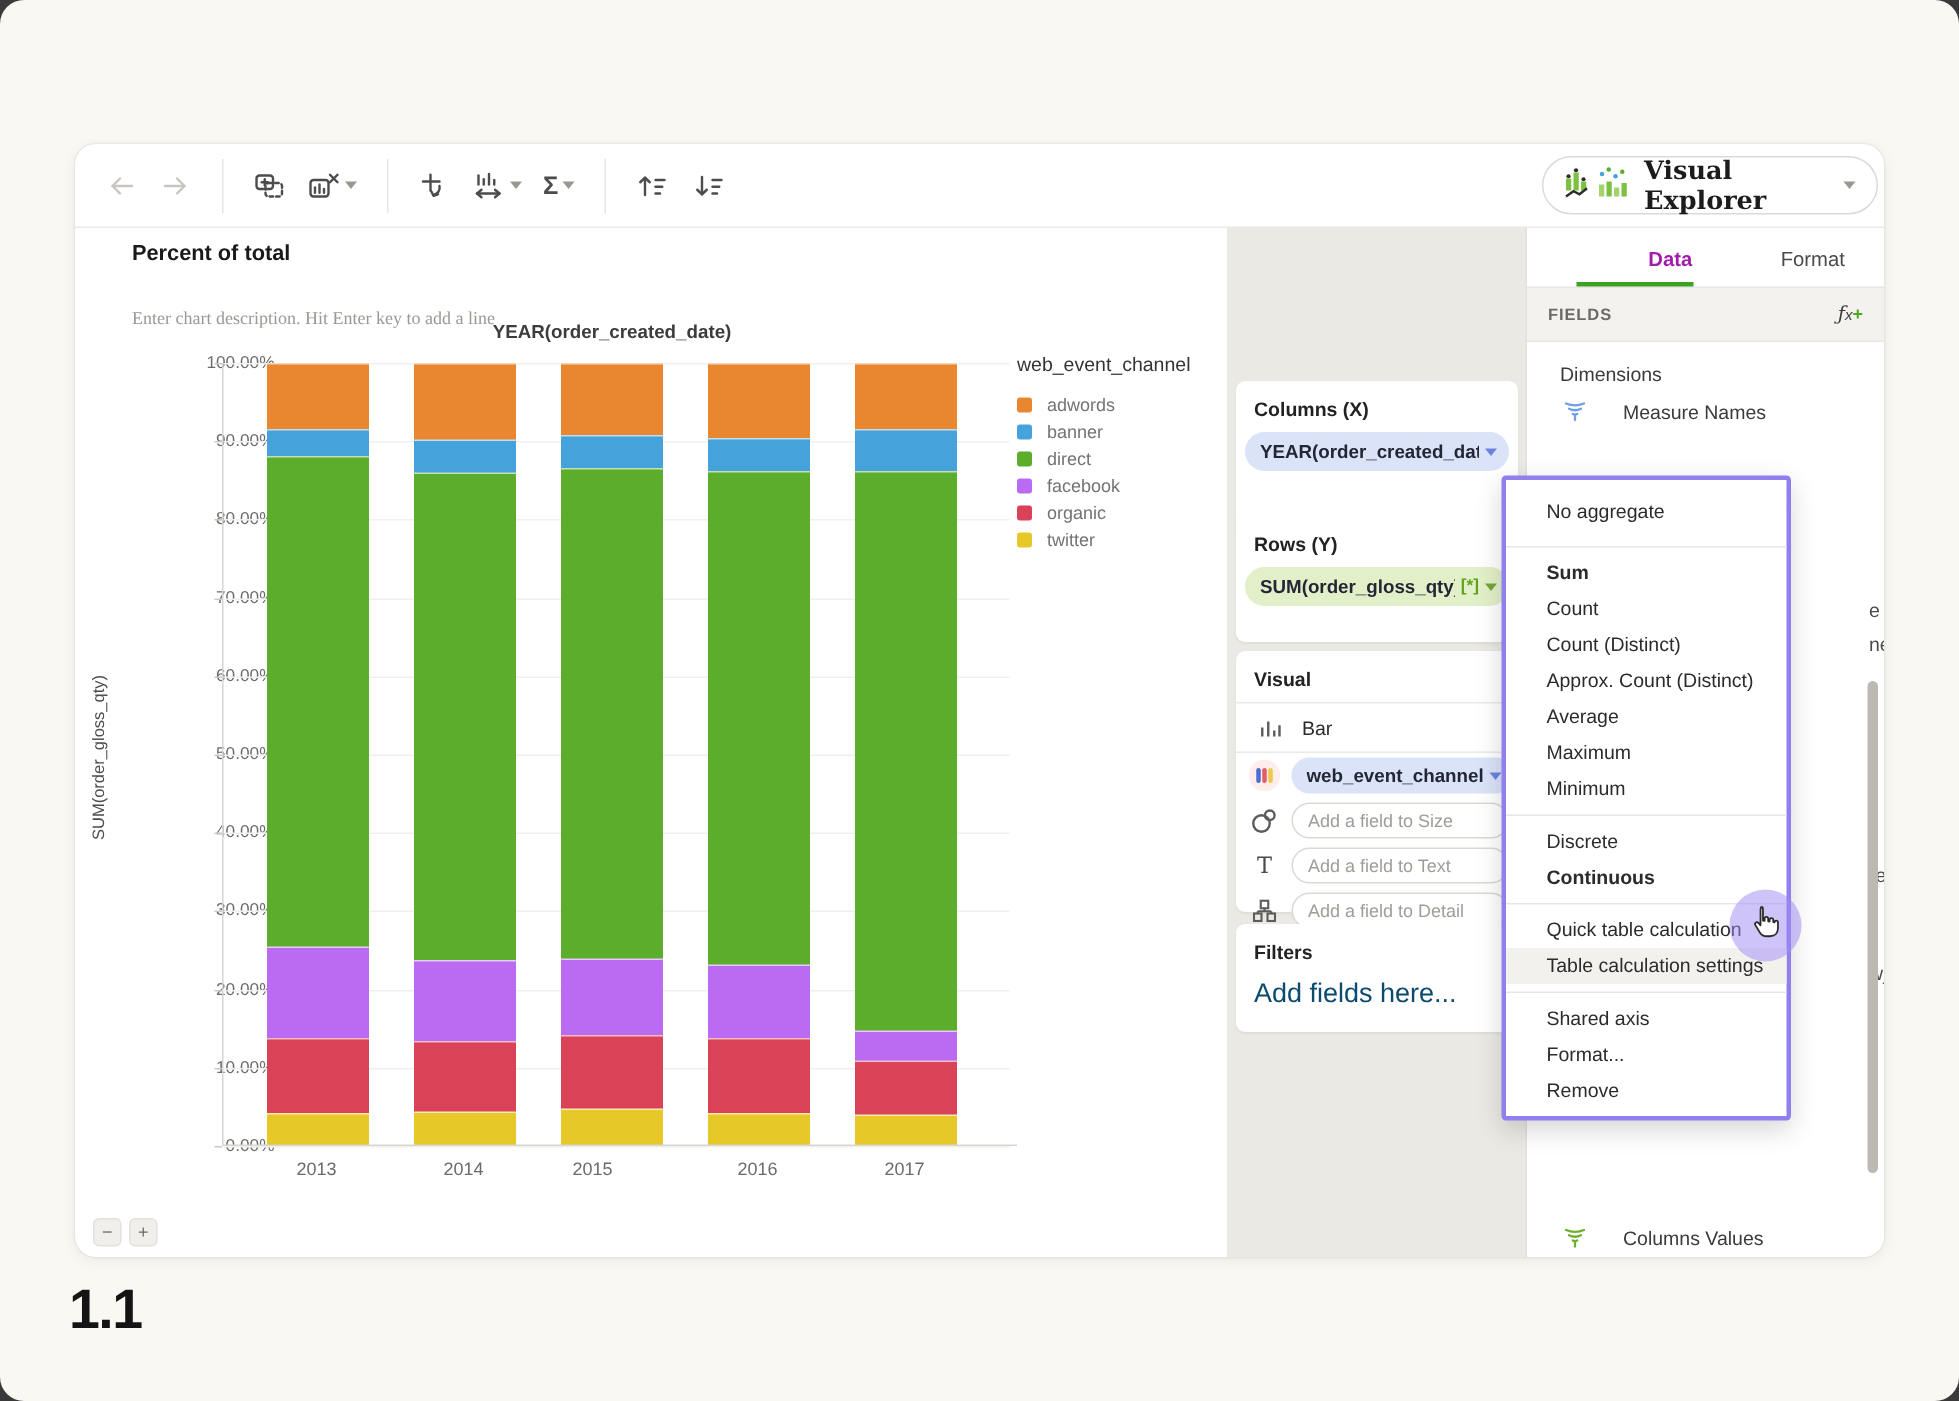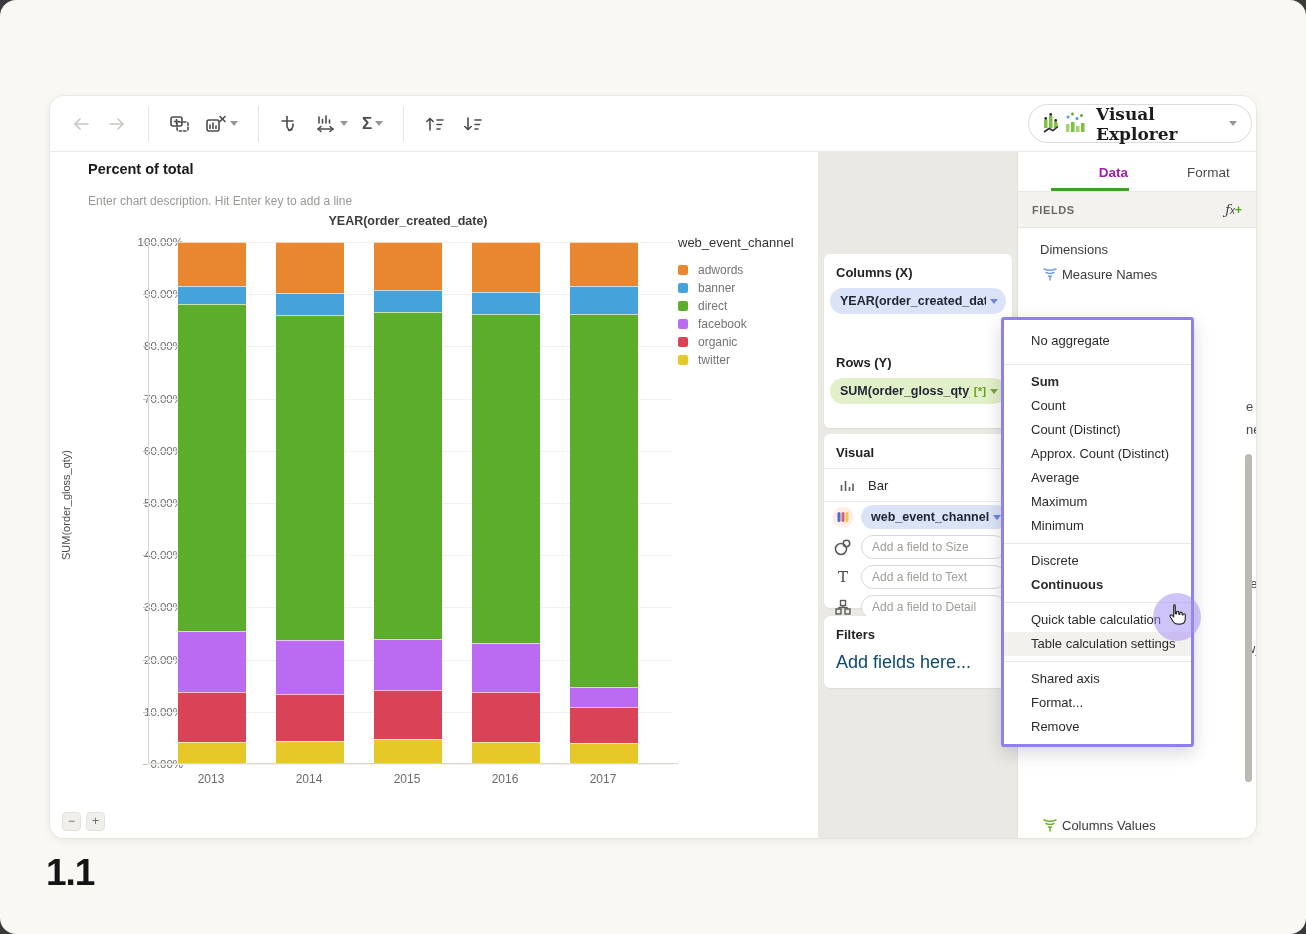--- a/index.html
+++ b/index.html
@@ -67,21 +67,21 @@
   .right-panel{position:absolute;left:968px;top:56px;width:238px;height:686px;background:#fff;}
   .tabs{position:relative;height:40px;border-bottom:1px solid #e8e6e2;display:flex;}
   .tab{flex:1;text-align:center;font-size:13.5px;color:#4a4a4a;padding-top:13px;cursor:pointer;position:relative;}
   .tab.active{font-weight:700;color:#a21caf;padding-left:48px;}
   .tab.active::after{content:"";position:absolute;left:50%;transform:translateX(-50%);bottom:0;width:78px;height:3px;background:#3da121;}
   .fields-bar{height:36px;background:#f4f2ee;border-bottom:1px solid #e7e5e1;display:flex;align-items:center;padding:0 14px;}
   .fields-bar .t{font-size:11px;font-weight:700;letter-spacing:.6px;color:#6e6b66;flex:1;}
   .fx{font-family:"DejaVu Serif",serif;font-style:italic;font-size:13px;color:#3c3c3c;cursor:pointer;}
   .fx b{color:#4ca621;font-style:normal;font-size:12px;}
   .dims-label{font-size:13px;color:#3a3a3a;padding:14px 0 6px 22px;}
-  .field-row{display:flex;align-items:center;gap:4px;height:22px;padding-left:24px;font-size:13px;color:#3a3a3a;cursor:pointer;}
+  .field-row{display:flex;align-items:center;gap:24px;height:22px;padding-left:24px;font-size:13px;color:#3a3a3a;cursor:pointer;}
   .field-ico{width:16px;flex:none;display:flex;justify-content:center;}
   .fragment{position:absolute;left:228px;font-size:13px;color:#4a4a4a;white-space:nowrap;}
   .vscroll{position:absolute;right:4px;width:7px;border-radius:4px;background:#bcb9b3;}
 
   
   .menu{position:absolute;left:1001px;top:289px;width:193px;background:#fff;border:3px solid #8f80ee;border-radius:3px;
         box-shadow:0 6px 18px rgba(0,0,0,.16);padding:5px 0;margin-top:28px;}
   .menu-item{font-size:13px;color:#2b2b2b;line-height:24px;padding-left:27px;cursor:pointer;white-space:nowrap;}
   .menu-item.bold{font-weight:700;}
   .menu-item.hovered{background:#f3f1ee;}
@@ -353,21 +353,21 @@
                 <line x1="8" y1="10.5" x2="8" y2="14"></line>
               </svg>
             </span>
             <span>Columns Values</span>
           </div>
           <div class="field-row"></div>
         </div>
     </div>
 
     <div class="chart-title" style="position:absolute;left:38px;top:65px;">Percent of total</div>
-    <div class="chart-desc" style="position:absolute;left:38px;top:98px;">Enter chart description. Hit Enter key to add a line</div>
+    <div class="chart-desc" style="position:absolute;left:38px;top:109px;font-family:Liberation Serif, serif;">Enter chart description. Hit Enter key to add a line</div>
     <div class="axis-top-title" style="position:absolute;left:98px;top:118px;width:520px;">YEAR(order_created_date)</div>
     <div class="y-axis-label" style="position:absolute;left:10px;top:284px;">SUM(order_gloss_qty)</div>
     <div id="ytick-layer" style="position:absolute;left:0;top:0;">
         <div class="ytick" style="top: 140px;">100.00%</div>
         <div class="ytick-dash" style="top: 146px; left: 93px;"></div>
         <div class="ytick" style="top: 192.2px;">90.00%</div>
         <div class="ytick-dash" style="top: 198.2px; left: 93px;"></div>
         <div class="ytick" style="top: 244.4px;">80.00%</div>
         <div class="ytick-dash" style="top: 250.4px; left: 93px;"></div>
         <div class="ytick" style="top: 296.6px;">70.00%</div>
@@ -441,21 +441,21 @@
             <div class="seg" style="top: 71.514px; height: 373.752px; background: rgb(92, 173, 44);"></div>
             <div class="seg" style="top: 43.848px; height: 27.666px; background: rgb(70, 162, 219);"></div>
             <div class="seg" style="top: 7.10543e-15px; height: 43.848px; background: rgb(232, 135, 47);"></div>
           </div>
         </div>
       <div class="plot-baseline"></div>
     </div>
     <div id="xlabel-layer" style="position:absolute;left:0;top:0;">
         <div class="xlabel" style="left: 112px; top: 676px;">2013</div>
         <div class="xlabel" style="left: 210px; top: 676px;">2014</div>
-        <div class="xlabel" style="left: 308px; top: 676px;">2015</div>
+        <div class="xlabel" style="left: 296px; top: 676px;">2015</div>
         <div class="xlabel" style="left: 406px; top: 676px;">2016</div>
         <div class="xlabel" style="left: 504px; top: 676px;">2017</div>
       </div>
     <div class="legend" style="position:absolute;left:628px;top:139px;">
       <div class="legend-title">web_event_channel</div>
       <div id="legend-items">
           <div class="legend-item">
             <span class="swatch" style="background:#E8872F"></span>
             <span>adwords</span>
           </div>

